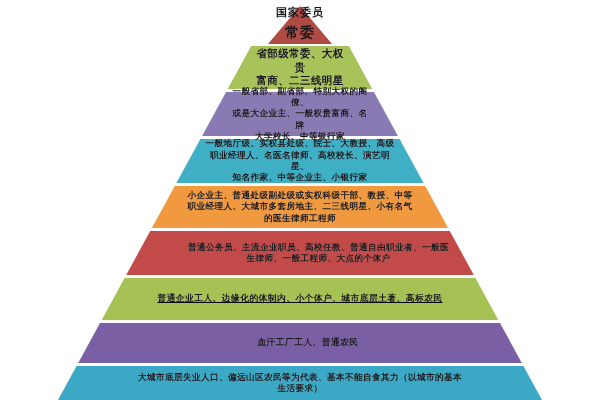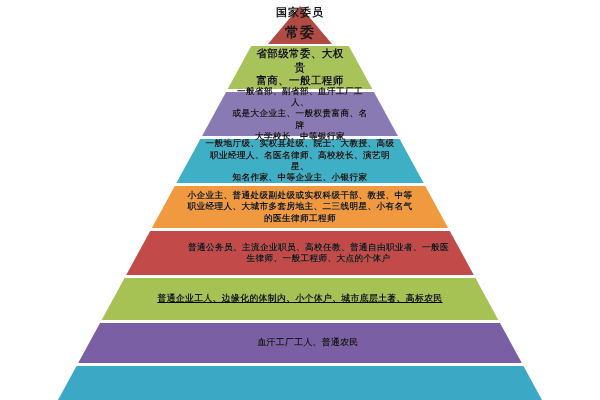--- a/index.html
+++ b/index.html
@@ -117,30 +117,30 @@
       <div class="apex-text" id="apex-text-bottom">常委</div>
     </div>
 
     <div class="band" id="band-1" style="top: 46px; height: 43px;">
       <div class="band-shape">
         <svg viewBox="0 0 600 43" preserveAspectRatio="none">
             <polygon points="251.1725888324873,0 348.8274111675127,0 372.29187817258884,43 227.70812182741116,43" fill="#a9c35b"></polygon>
           </svg>
       </div>
       <div class="band-label" style="font-size: 10.5px; max-width: 91.6548px;">省部级常委、大权贵
-富商、一般工程师</div>
+富商、二三线明星</div>
     </div>
 
     <div class="band" id="band-2" style="top: 92px; height: 44px;">
       <div class="band-shape">
         <svg viewBox="0 0 600 44" preserveAspectRatio="none">
             <polygon points="226.0710659898477,0 373.92893401015226,0 397.93908629441626,44 202.06091370558374,44" fill="#8a7ab4"></polygon>
           </svg>
       </div>
-      <div class="band-label" style="font-size: 8.6px; max-width: 141.858px;">一般省部、副省部、血汗工厂工人、
+      <div class="band-label" style="font-size: 8.6px; max-width: 141.858px;">一般省部、副省部、特别大权的阁僚、
 或是大企业主、一般权贵富商、名牌
 大学校长、中等银行家</div>
     </div>
 
     <div class="band" id="band-4" style="top: 186px; height: 42px;">
       <div class="band-shape">
         <svg viewBox="0 0 600 42" preserveAspectRatio="none">
             <polygon points="174.7766497461929,0 425.2233502538071,0 448.1421319796954,42 151.85786802030458,42" fill="#f0993f"></polygon>
           </svg>
       </div>
@@ -187,16 +187,18 @@
       </div>
       <div class="band-label" style="font-size: 8.8px; max-width: 393.964px;">血汗工厂工人、普通农民</div>
     </div>
 
     <div class="band" id="band-8" style="top: 366px; height: 34px;">
       <div class="band-shape">
         <svg viewBox="0 0 600 34" preserveAspectRatio="none">
             <polygon points="76.5532994923858,0 523.4467005076142,0 542,34 58,34" fill="#3ba9c6"></polygon>
           </svg>
       </div>
+      <div class="band-label" style="font-size: 8.6px; max-width: 440.893px;">大城市底层失业人口、偏远山区农民等为代表、基本不能自食其力（以城市的基本
+生活要求）</div>
     </div>
 
   </div>
 </div>
 
 </body></html>

